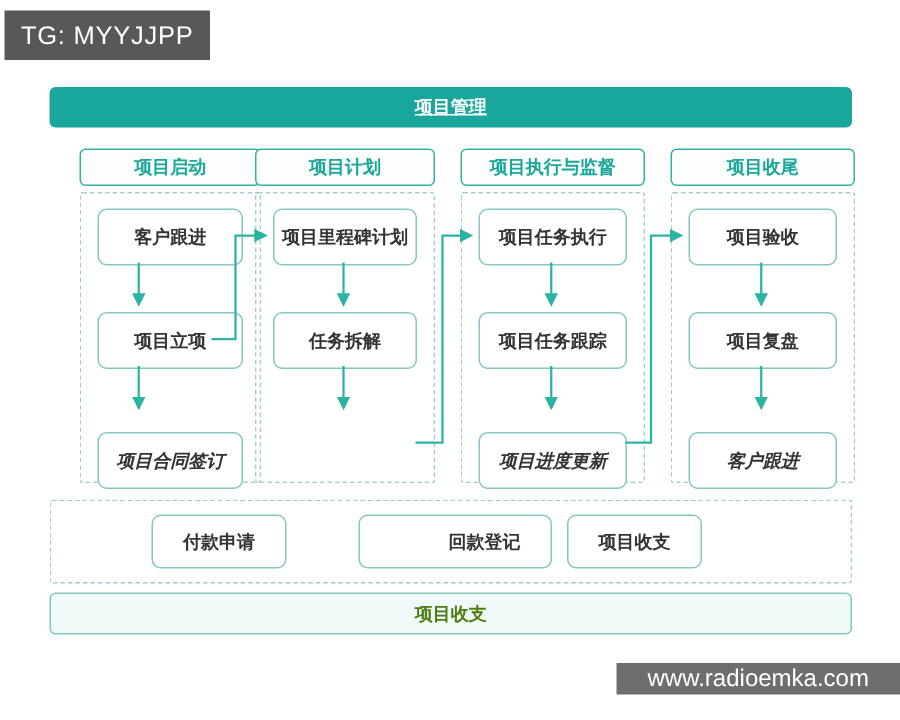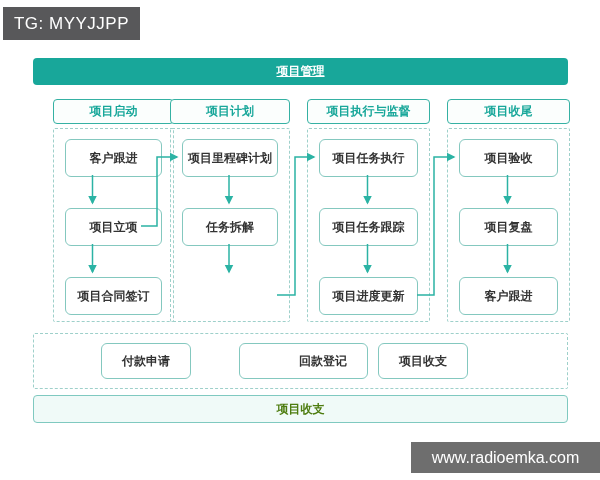--- a/index.html
+++ b/index.html
@@ -8,21 +8,21 @@
     background:#ffffff;
     font-family:"Liberation Sans","DejaVu Sans",sans-serif;
     -webkit-font-smoothing:antialiased;
   }
   .tg-badge{
     position:absolute;left:3px;top:7px;width:137px;height:33px;
     background:#58585A;color:#ffffff;font-size:17px;letter-spacing:.5px;
     display:flex;align-items:center;justify-content:center;
   }
   .watermark{
-    position:absolute;left:411px;top:442px;width:189px;height:31px;
+    position:absolute;left:411px;top:442px;width:189px;height:21px;
     background:#6E6E6E;color:#ffffff;font-size:16px;
     display:flex;align-items:center;justify-content:center;
   }
   .banner-top{
     position:absolute;left:33px;top:58px;width:535px;height:27px;
     background:#18A79A;border-radius:4px;color:#ffffff;
     font-size:12px;font-weight:bold;
     display:flex;align-items:center;justify-content:center;text-decoration:underline;
   }
   .banner-bottom{
@@ -44,21 +44,21 @@
   .flow-box{
     position:absolute;height:36px;
     background:#ffffff;border:1px solid #84C8BF;border-radius:6px;
     color:#333333;font-size:12px;font-weight:bold;
     display:flex;align-items:center;justify-content:center;
     box-shadow:0 0 0 0 transparent;
   }
   .col-container .flow-box{left:11px;right:11px;}
   .step-0{top:10px;}
   .step-1{top:79px;}
-  .step-2{top:148px;}
+  .step-2{top:159px;font-style:italic;}
   .finance-container{
     position:absolute;left:33px;top:333px;width:533px;height:54px;
     border:1px dashed #9ED0CA;border-radius:2px;
   }
   .finance-box{width:88px;height:34px;top:9px;}
   .fin-0{left:67px;}
   .fin-1{left:205px;padding-left:39px;}
   .fin-2{left:344px;}
   #arrow-layer{
     position:absolute;left:0;top:0;width:600px;height:480px;

